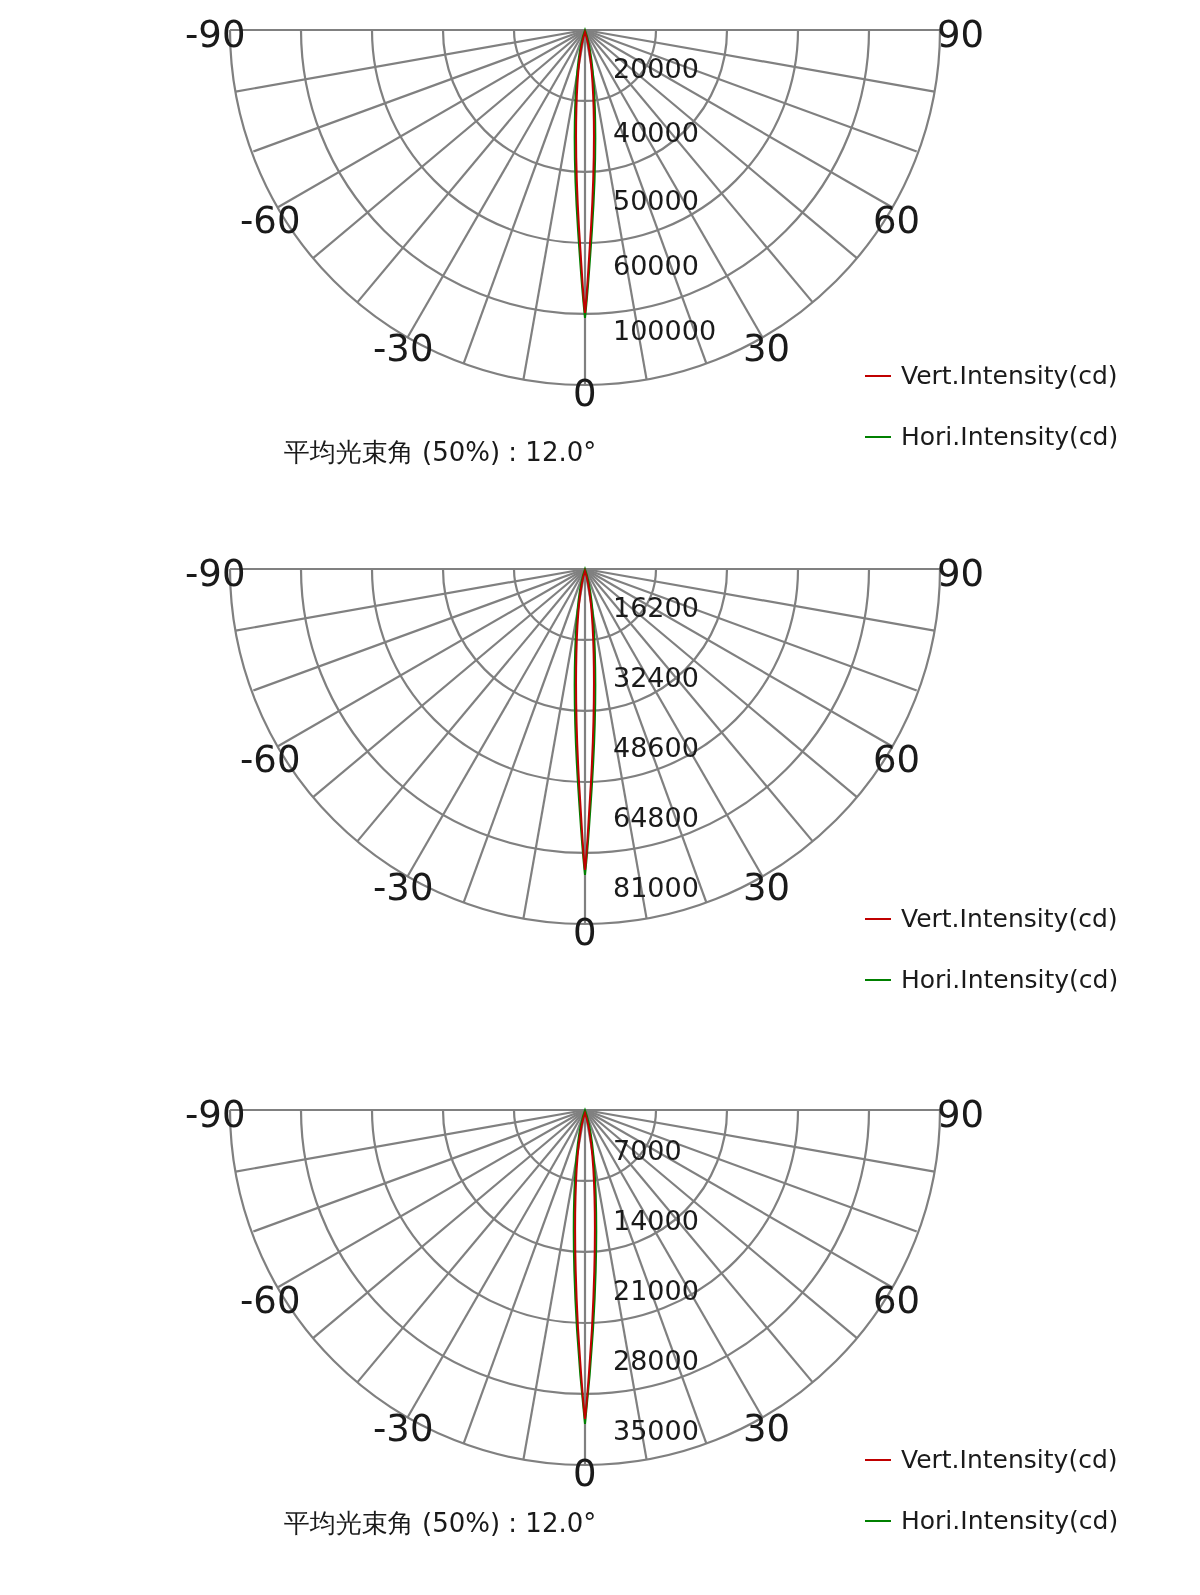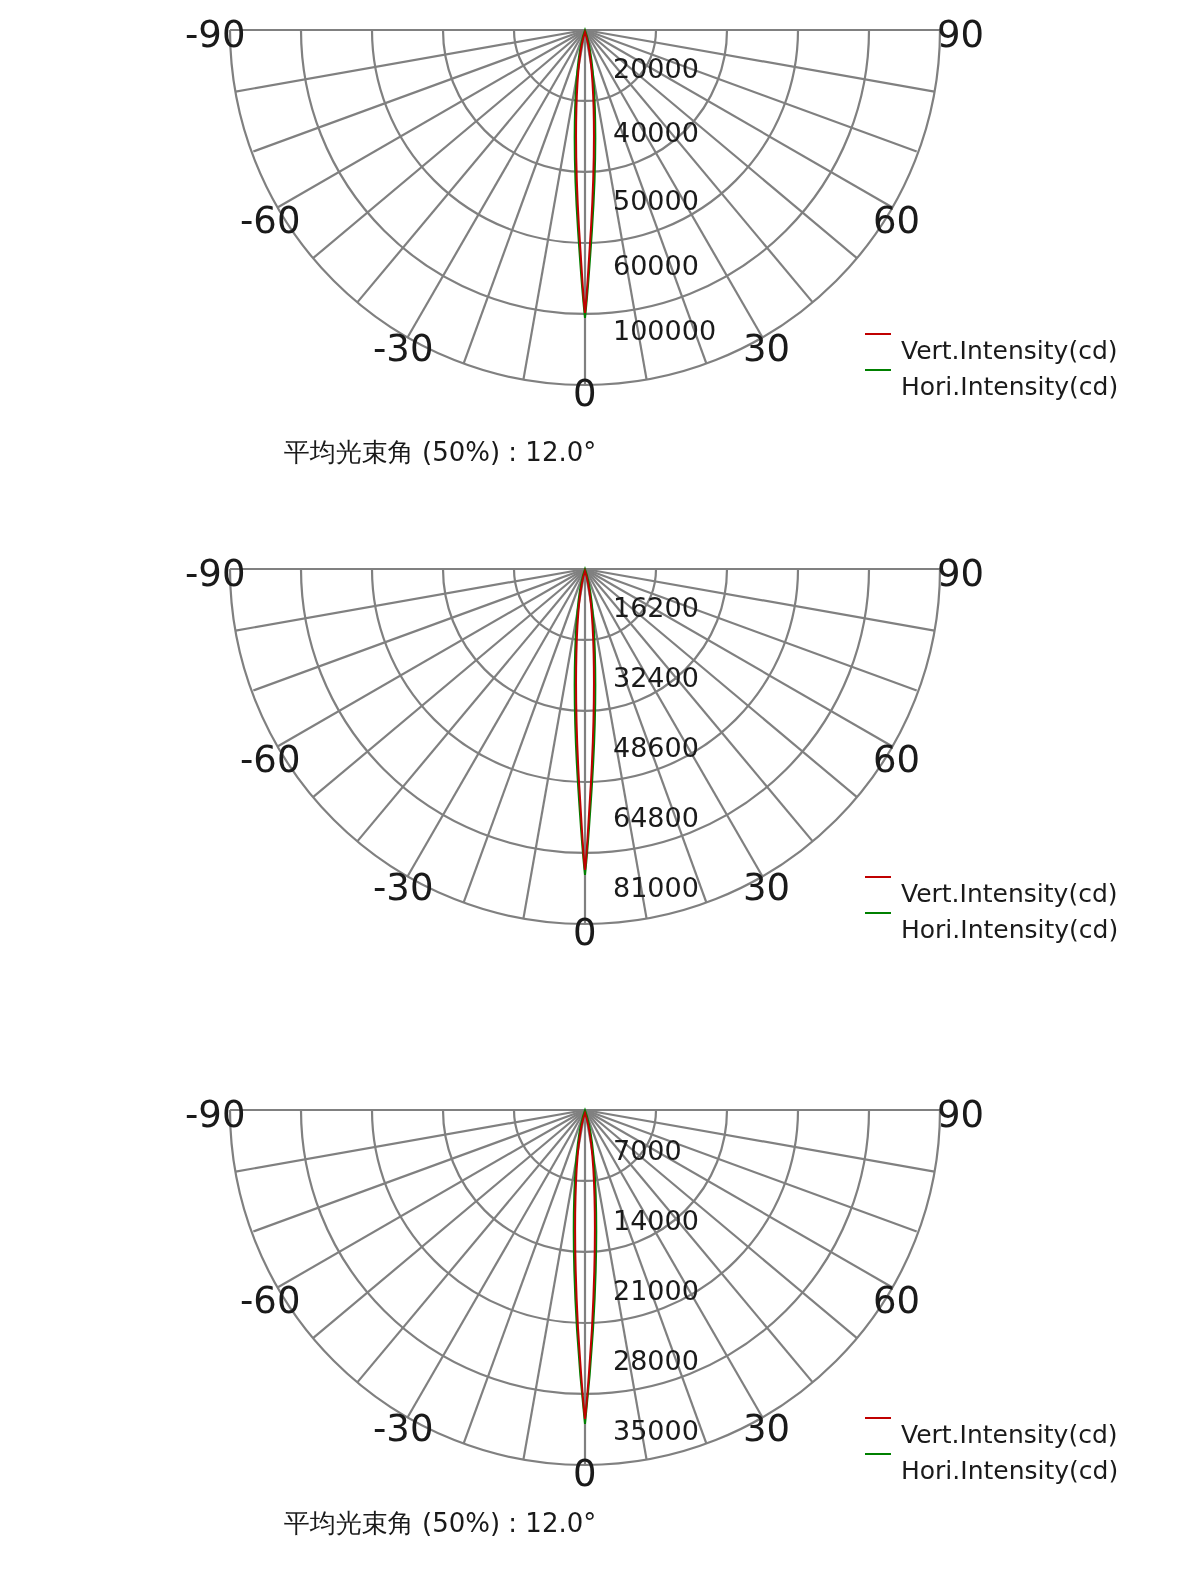--- a/index.html
+++ b/index.html
@@ -66,22 +66,23 @@
   }
   .legend {
     position: absolute;
     font-family: "DejaVu Sans", "Liberation Sans", sans-serif;
     font-size: 25px;
     color: #1a1a1a;
     line-height: 1.45;
   }
   .legend-row {
     display: flex;
-    align-items: flex-start;
+    align-items: center;
     white-space: nowrap;
+    margin-top: 25px;
   }
   .legend-swatch {
     display: inline-block;
     width: 26px;
     height: 0;
     border-top: 2px solid #000;
     margin-right: 10px;
     flex: 0 0 auto;
   }
   .legend-swatch.vert { border-top-color: #c00000; }

